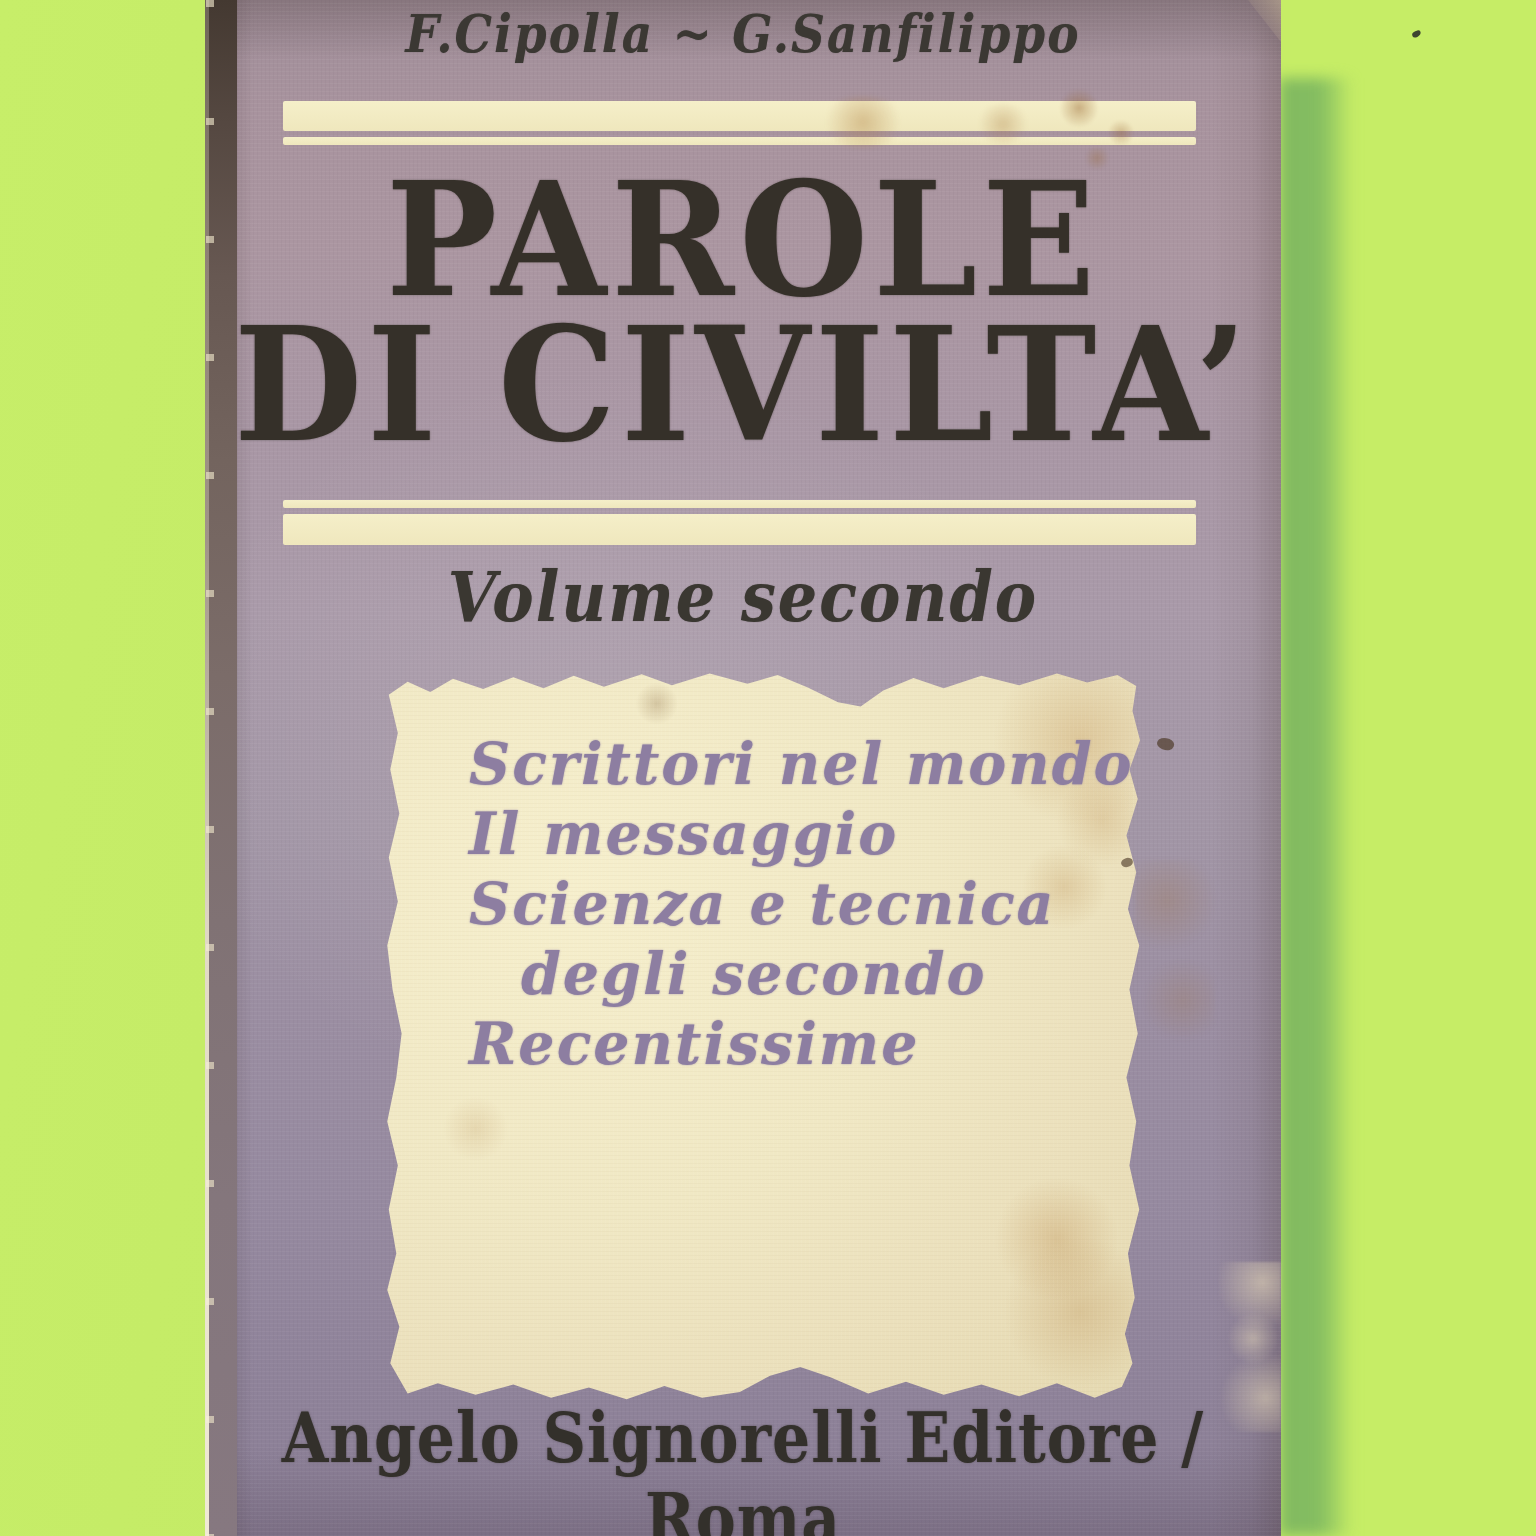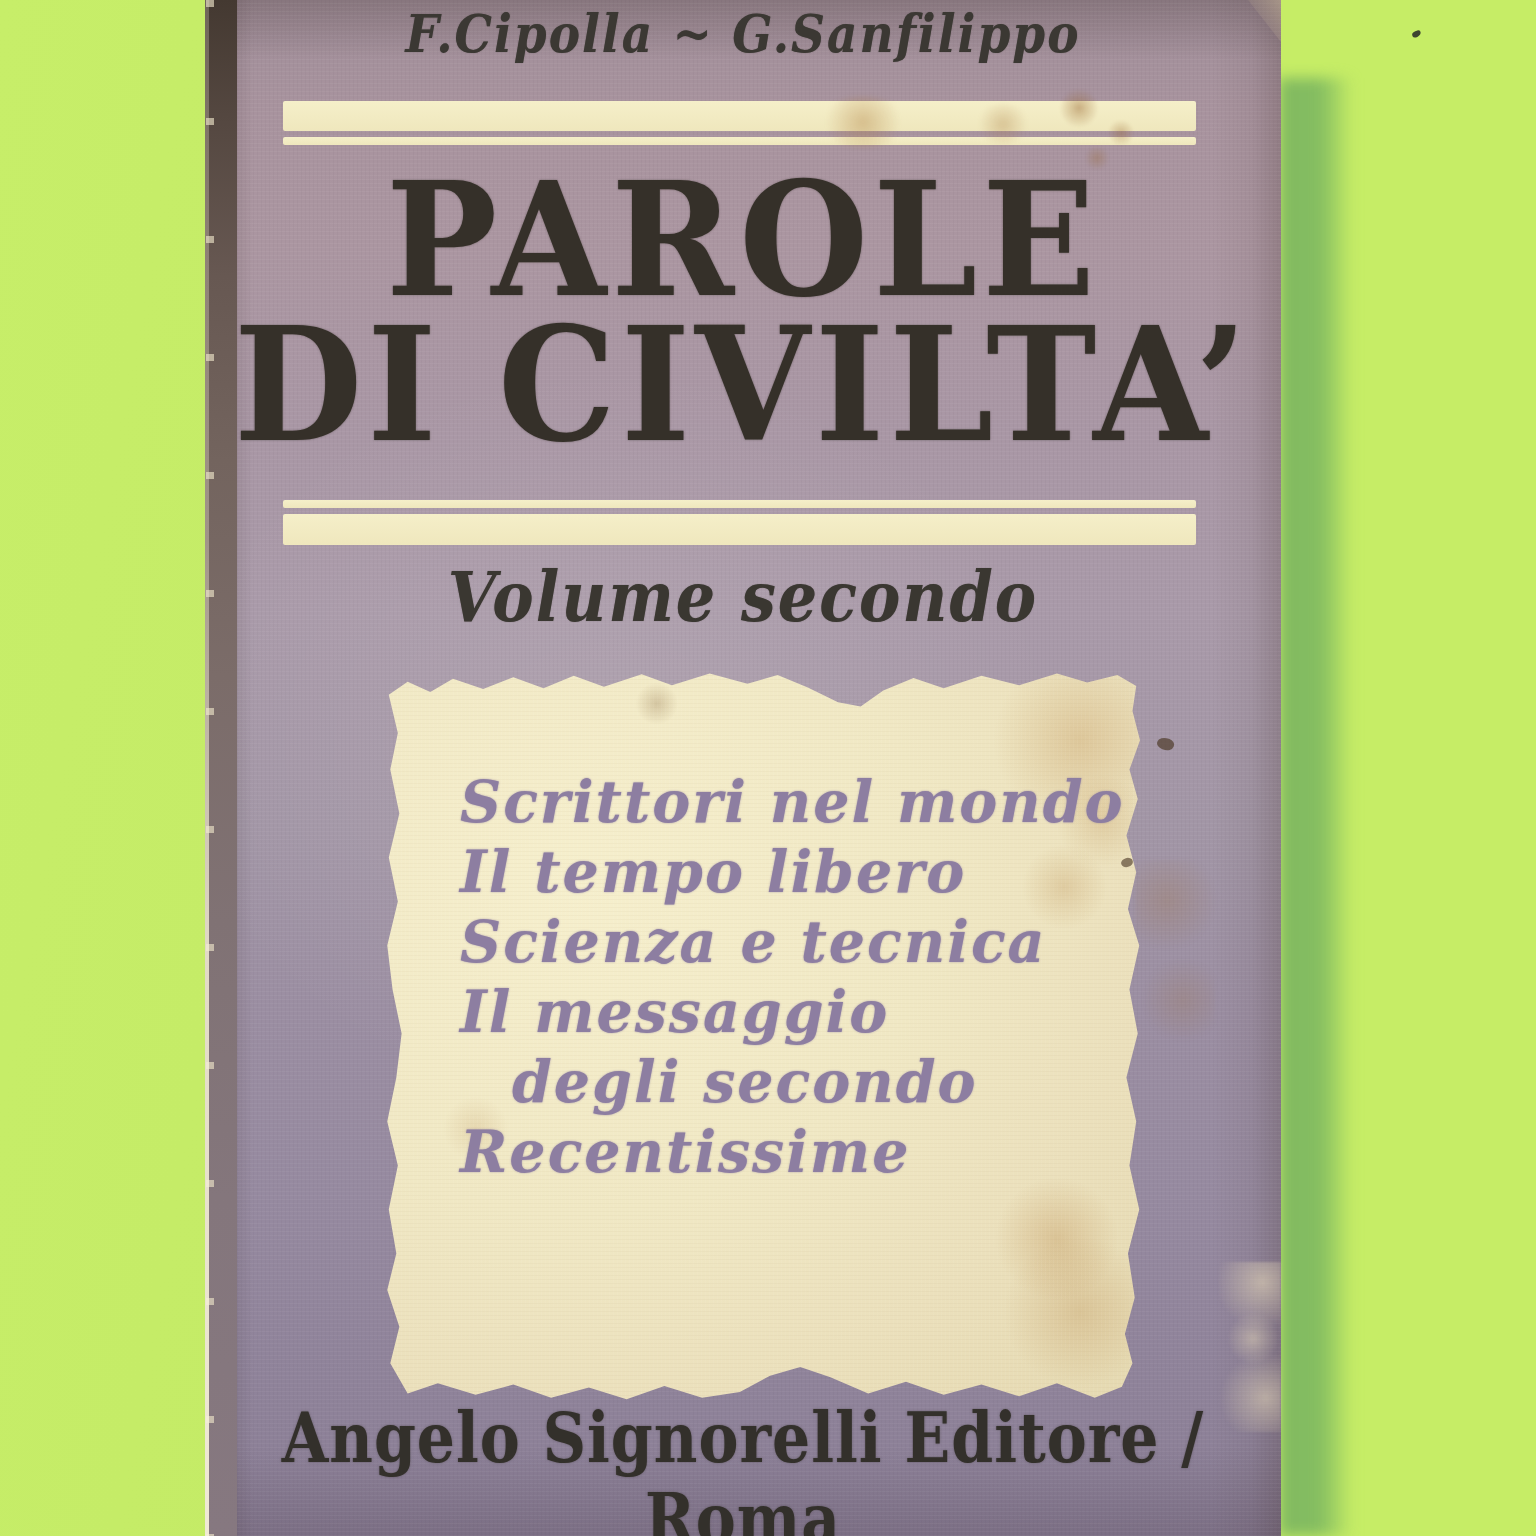--- a/index.html
+++ b/index.html
@@ -95,21 +95,21 @@
       99.0% 6%,100% 10%,98.6% 14%,99.7% 18%,98.2% 23%,99.5% 28%,98.4% 33%,99.9% 38%,98.6% 44%,
       99.7% 50%,98.2% 56%,99.5% 62%,98.6% 68%,99.9% 74%,98.4% 80%,99.3% 86%,98.0% 91%,99.0% 95%,97.6% 98.2%,
       94% 99.7%,89% 97.7%,84% 99.5%,79% 97.9%,74% 99.3%,69% 97.5%,64% 99.1%,59% 96.9%,55% 95.5%,
       51% 96.7%,47% 98.9%,42% 99.7%,37% 98.1%,32% 99.9%,27% 98.3%,22% 99.7%,17% 97.9%,12% 99.3%,7% 97.7%,3% 99.1%,
       0.7% 95%,1.9% 90%,0.3% 85%,1.5% 80%,0.5% 74%,1.7% 68%,0.3% 62%,1.5% 56%,2.2% 50%,1.0% 44%,
       0.3% 38%,1.7% 32%,0.5% 26%,1.9% 20%,0.7% 14%,1.7% 9%);
   }
   .panel .weave{background:
       repeating-linear-gradient(0deg,rgba(160,130,90,.05) 0 1px,rgba(160,130,90,0) 1px 4px),
       repeating-linear-gradient(90deg,rgba(255,255,255,.05) 0 1px,rgba(255,255,255,0) 1px 4px);}
-  .topics{position:absolute;left:75px;top:62px;width:640px;margin-top:38px;}
+  .topics{position:absolute;left:84px;top:62px;width:640px;}
   .topic{font-style:italic;font-weight:bold;font-size:57px;line-height:70px;
     letter-spacing:2px;color:#8d7ea1;white-space:nowrap;
     text-shadow:0 0 2px rgba(141,126,161,.75);}
   .topic.indent{padding-left:52px;}
 
   
   .stain{position:absolute;pointer-events:none;}
   .stain-bar-1{left:612px;top:96px;width:92px;height:52px;border-radius:50%;
     background:radial-gradient(circle,rgba(172,122,58,.38),rgba(172,122,58,0) 70%);filter:blur(2px);}
   .stain-bar-2{left:770px;top:104px;width:56px;height:40px;border-radius:50%;
@@ -169,23 +169,22 @@
       <span class="bar thin"></span>
       <span class="bar thick"></span>
     </div>
 
     <div class="volume">Volume secondo</div>
 
     <div class="panel">
       <div class="weave"></div>
       <div class="topics">
         <div class="topic">Scrittori nel mondo</div>
-        <div class="topic">Il tempo libero</div>
+        <div class="topic">Il messaggio</div>
         <div class="topic">Scienza e tecnica</div>
-        <div class="topic">Il messaggio</div>
         <div class="topic indent">degli secondo</div>
         <div class="topic">Recentissime</div>
       </div>
     </div>
 
     <div class="publisher">Angelo Signorelli Editore / Roma</div>
 
     <div class="stain stain-bar-1"></div>
     <div class="stain stain-bar-2"></div>
     <div class="stain stain-freckles"></div>

